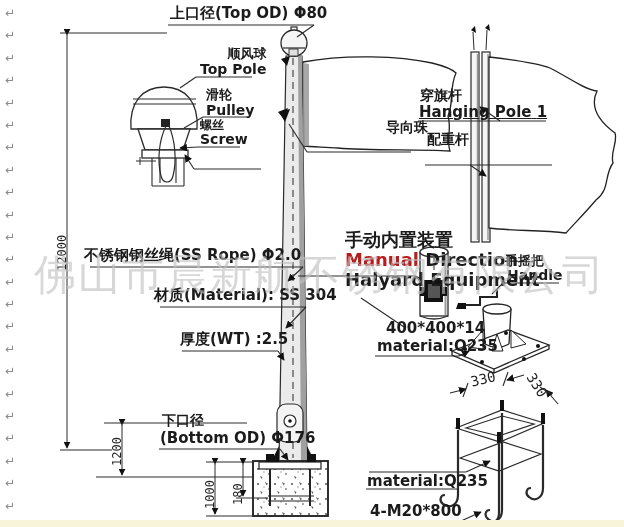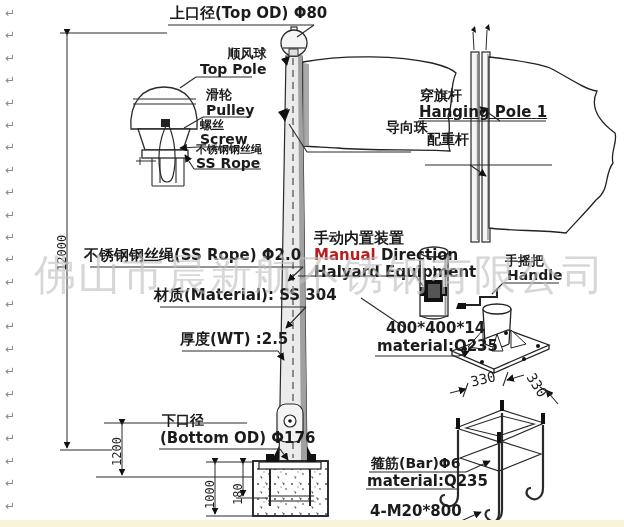--- a/index.html
+++ b/index.html
@@ -223,56 +223,51 @@
     <div class="en14">Top Pole</div>
   </div>
   <div class="lbl" style="left:200px;top:119px;">
     <div style="font-size:12px;">螺丝</div>
     <div class="en14">Screw</div>
   </div>
   <div class="lbl" style="left:206px;top:88px;">
     <div class="zh13">滑轮</div>
     <div class="en14">Pulley</div>
   </div>
-  <div class="lbl" style="left:196px;top:144px;">
-    <div style="font-size:11px;">不锈钢钢丝绳</div>
-    <div class="en14">SS Rope</div>
-  </div>
 
   <div class="lbl zh14" style="left:358px;top:120px;margin-left:28px;">导向珠</div>
 
   <div class="lbl zh14" style="left:420px;top:88px;">穿旗杆</div>
   <div class="lbl en15" style="left:419px;top:104px;">
     <span>Hanging Pole</span> <span>1</span>
   </div>
   <div class="lbl zh14" style="left:427px;top:132px;">配重杆</div>
 
   <div class="lbl spec" style="left:84px;top:247px;">不锈钢钢丝绳(SS Rope) Φ2.0</div>
   <div class="lbl spec" style="left:154px;top:287px;">材质(Material): SS 304</div>
   <div class="lbl spec" style="left:180px;top:331px;">厚度(WT) :2.5</div>
 
-  <div class="lbl" style="left:314px;top:230px;font-size:15px;">
+  <div class="lbl" style="left:299px;top:230px;font-size:18px;padding-left:46px;">
     <div>手动内置装置</div>
     <div>
       <span class="faded">Manual</span>
       <span>Direction</span>
     </div>
     <div>Halyard Equipment</div>
   </div>
 
   <div class="lbl zh13" style="left:505px;top:254px;">手摇把</div>
   <div class="lbl en14" style="left:507px;top:268px;">Handle</div>
 
   <div class="lbl spec" style="left:386px;top:320px;">400*400*14</div>
   <div class="lbl spec" style="left:377px;top:338px;">material:Q235</div>
 
   <div class="lbl zh14" style="left:162px;top:413px;">下口径</div>
   <div class="lbl spec" style="left:160px;top:430px;">(Bottom OD) Φ176</div>
 
-  <div class="lbl zh14" style="left:371px;top:456px;">箍筋(Bar)Φ6</div>
   <div class="lbl spec" style="left:367px;top:473px;">material:Q235</div>
   <div class="lbl spec" style="left:370px;top:503px;text-align:center;">4-M20*800</div>
 
   <div class="dim rot90" style="left:55px;top:271px;">12000</div>
   <div class="dim rot90" style="left:110px;top:466px;">1200</div>
   <div class="dim rot90" style="left:203px;top:509px;">1000</div>
   <div class="dim rot90" style="left:231px;top:505px;">180</div>
   <div class="dim" style="left:469px;top:374px;font-size:14px;transform:rotate(-13deg);transform-origin:0 0;">330</div>
   <div class="dim" style="left:537px;top:370px;font-size:14px;transform:rotate(58deg);transform-origin:0 0;">330</div>
 

